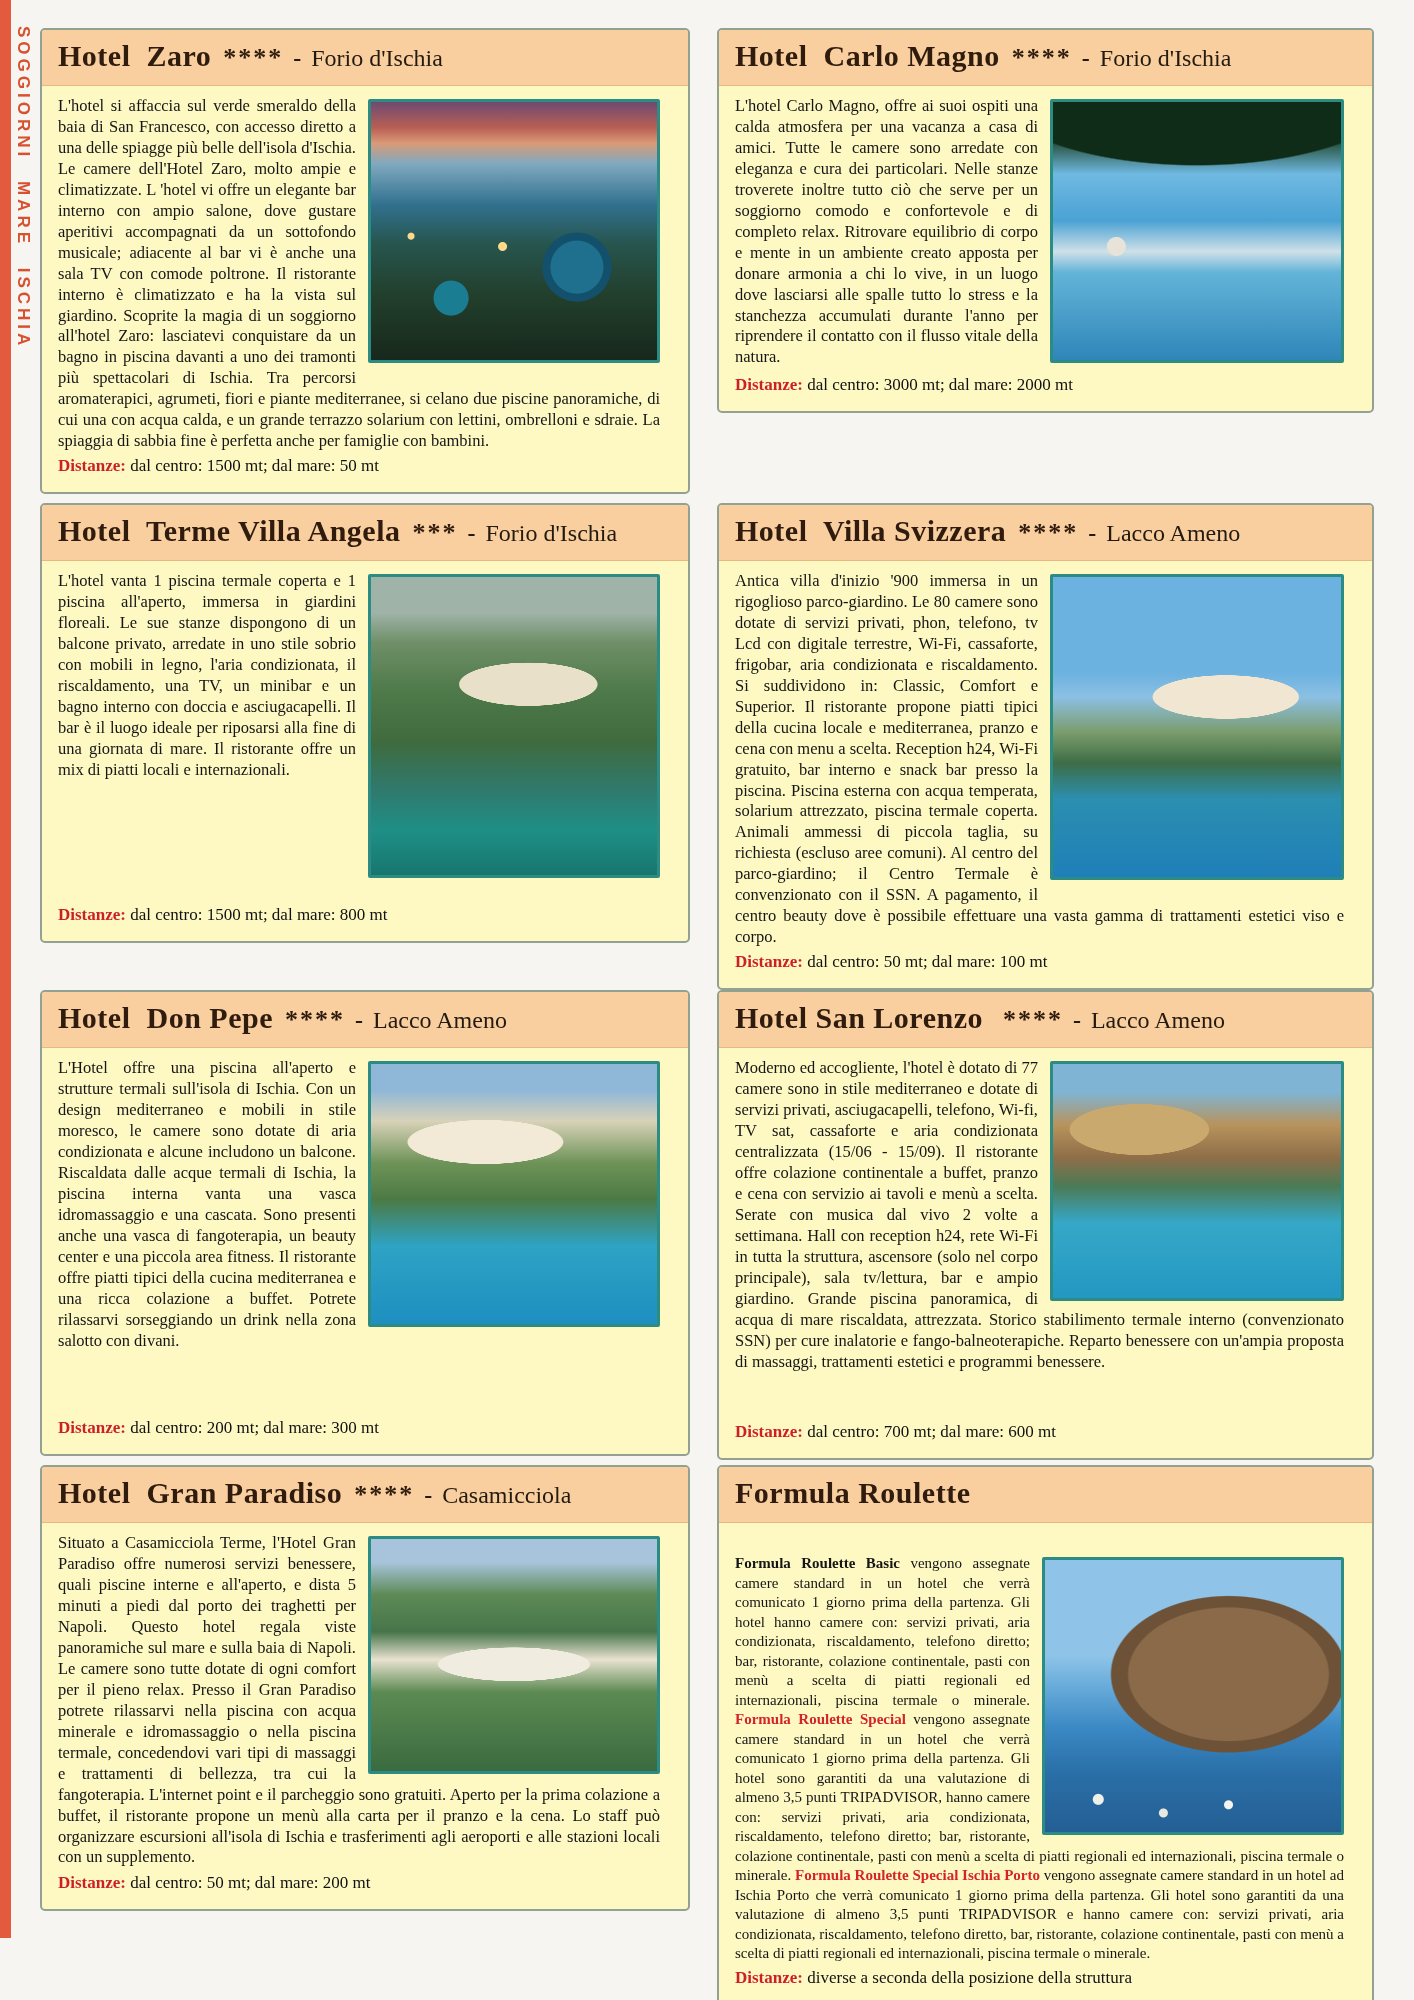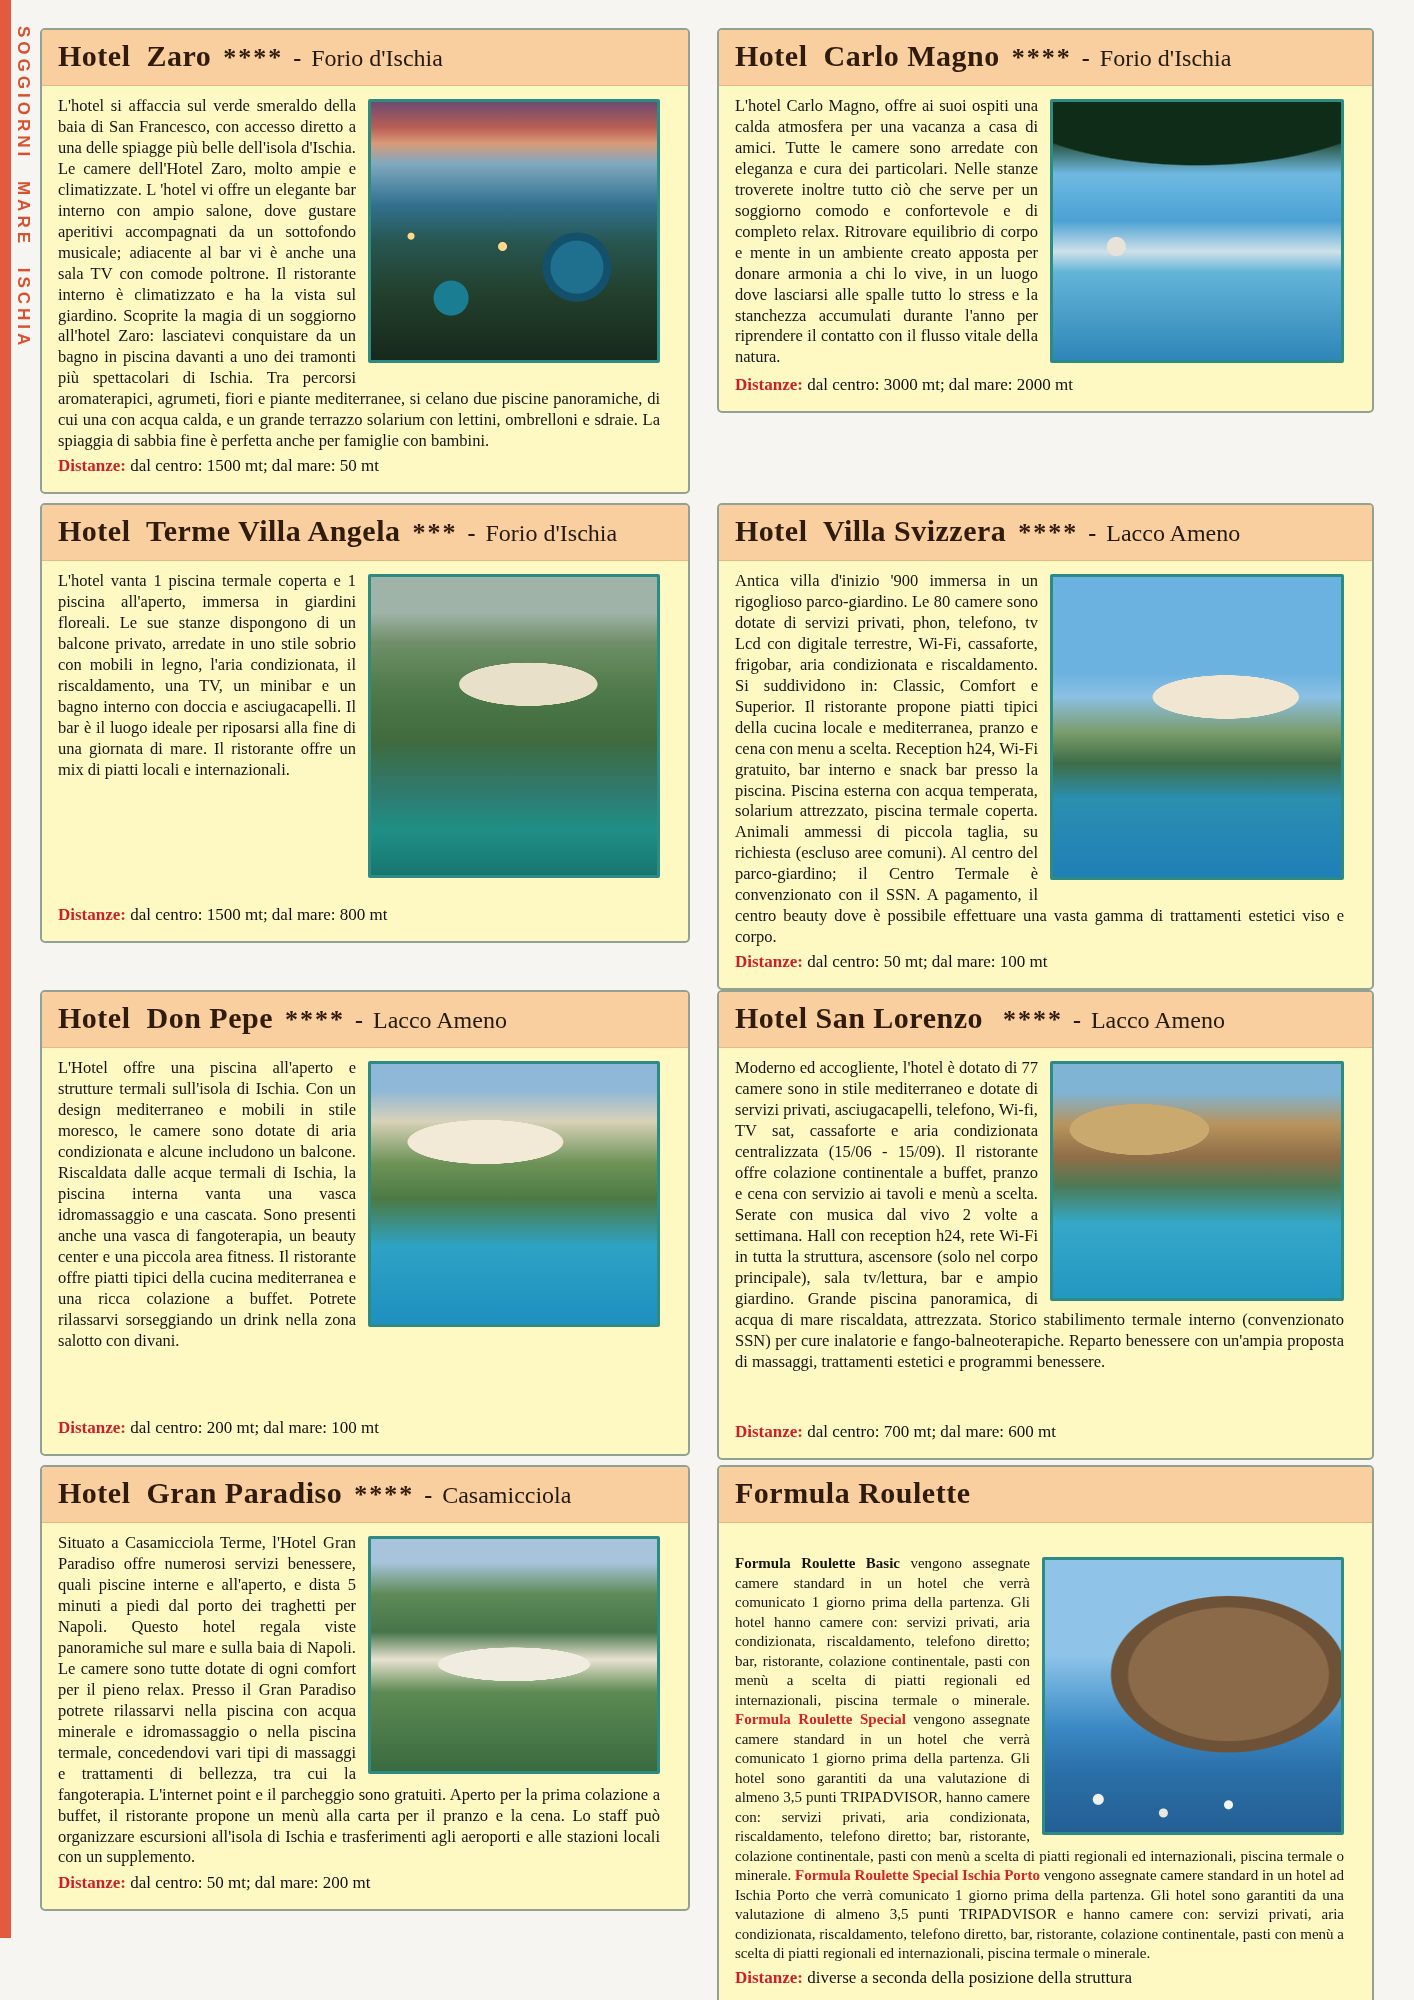--- a/index.html
+++ b/index.html
@@ -202,21 +202,21 @@
     <section class="card c4">
       <header class="card-head">
         <span class="title">Hotel  Don Pepe</span>
         <span class="stars">****</span>
         <span class="dash">-</span>
         <span class="loc">Lacco Ameno</span>
       </header>
       <div class="card-body">
         <p class="desc"><span class="photo p4"></span><span>L'Hotel offre una piscina all'aperto e strutture termali sull'isola di Ischia. Con un design mediterraneo e mobili in stile moresco, le camere sono dotate di aria condizionata e alcune includono un balcone. Riscaldata dalle acque termali di Ischia, la piscina interna vanta una vasca idromassaggio e una cascata. Sono presenti anche una vasca di fangoterapia, un beauty center e una piccola area fitness. Il ristorante offre piatti tipici della cucina mediterranea e una ricca colazione a buffet. Potrete rilassarvi sorseggiando un drink nella zona salotto con divani.</span></p>
       </div>
-      <p class="dist"><span class="dist-label">Distanze:</span> <span class="dist-val">dal centro: 200 mt; dal mare: 100 mt</span></p>
+      <p class="dist"><span class="dist-label">Distanze:</span> <span class="dist-val">dal centro: 200 mt; dal mare: 300 mt</span></p>
     </section>
 
     <section class="card c5">
       <header class="card-head">
         <span class="title">Hotel San Lorenzo </span>
         <span class="stars">****</span>
         <span class="dash">-</span>
         <span class="loc">Lacco Ameno</span>
       </header>
       <div class="card-body">

